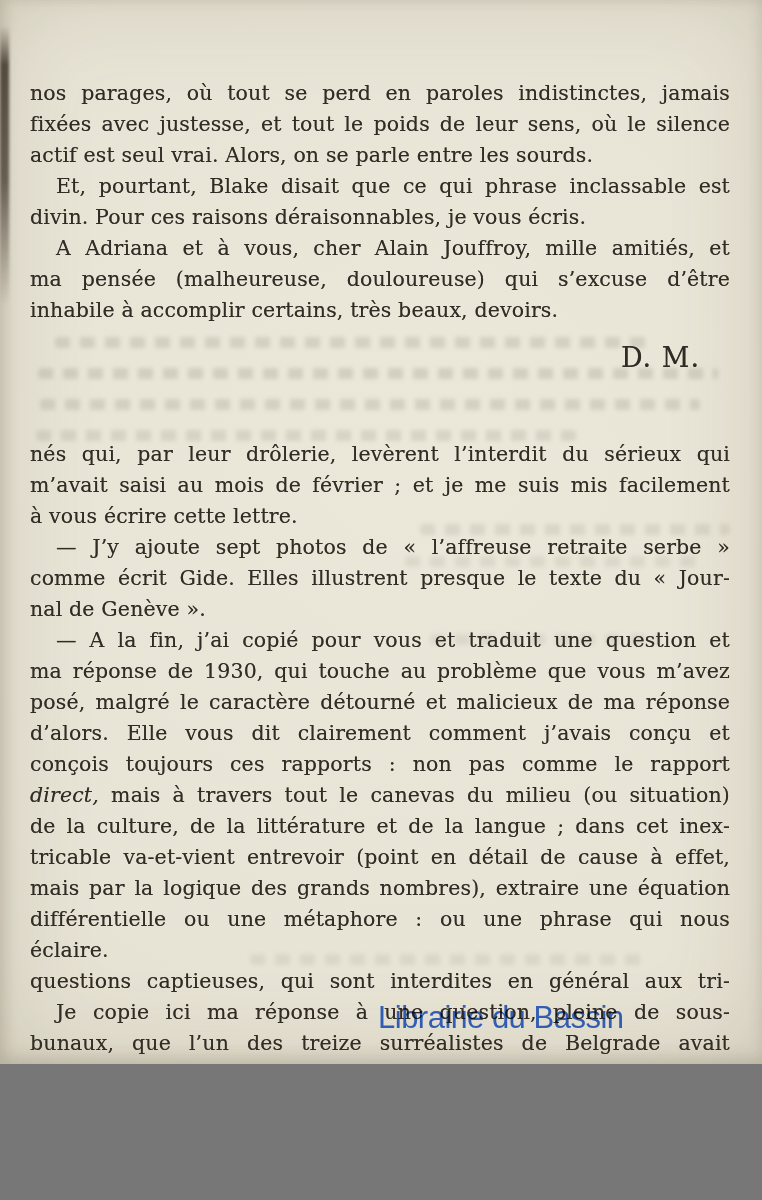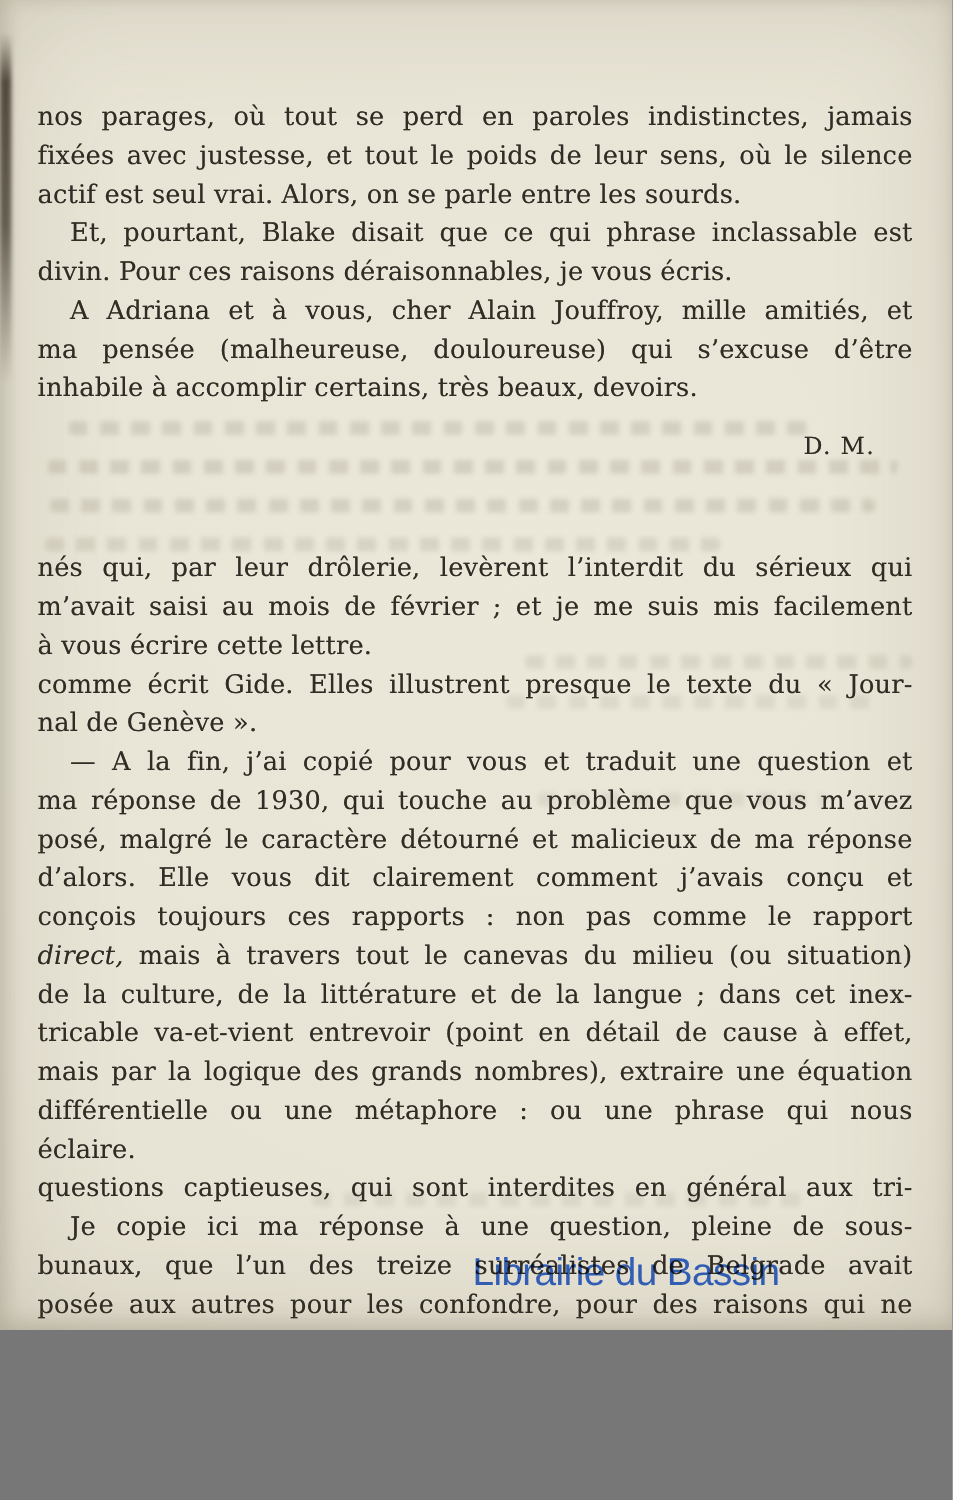--- a/index.html
+++ b/index.html
@@ -36,21 +36,21 @@
   .para{margin:0;}
   .line{
     white-space:nowrap;overflow:hidden;
     text-align:left;
   }
   .line.just{text-align:justify;text-align-last:justify;}
   .line.indent{text-indent:26px;}
   .line em{font-style:italic;}
   .sig{
     text-align:right;padding-right:30px;margin-top:16px;
-    font-size:19px;letter-spacing:1px;
+    font-size:27px;letter-spacing:1px;
   }
   .block-ps{margin-top:66px;}
   
   .ghost{
     position:absolute;height:11px;z-index:1;border-radius:4px;
     background:repeating-linear-gradient(90deg,
       rgba(112,106,88,.55) 0 15px, rgba(112,106,88,0) 15px 25px);
     filter:blur(2.2px);
   }
   .watermark{
@@ -97,20 +97,21 @@
         <div class="line just"><span>ma pensée (malheureuse, douloureuse) qui s’excuse d’être</span></div>
         <div class="line"><span>inhabile à accomplir certains, très beaux, devoirs.</span></div>
       </div>
       <div class="sig block-signature">D. M.</div>
       <div class="para block-ps">
         <div class="line just"><span>nés qui, par leur drôlerie, levèrent l’interdit du sérieux qui</span></div>
         <div class="line just"><span>m’avait saisi au mois de février ; et je me suis mis facilement</span></div>
         <div class="line"><span>à vous écrire cette lettre.</span></div>
       </div>
       <div class="para block-photos">
+        <div class="line just indent"><span>— J’y ajoute sept photos de « l’affreuse retraite serbe »</span></div>
         <div class="line just"><span>comme écrit Gide. Elles illustrent presque le texte du « Jour-</span></div>
         <div class="line"><span>nal de Genève ».</span></div>
       </div>
       <div class="para block-a-la-fin">
         <div class="line just indent"><span>— A la fin, j’ai copié pour vous et traduit une question et</span></div>
         <div class="line just"><span>ma réponse de 1930, qui touche au problème que vous m’avez</span></div>
         <div class="line just"><span>posé, malgré le caractère détourné et malicieux de ma réponse</span></div>
         <div class="line just"><span>d’alors. Elle vous dit clairement comment j’avais conçu et</span></div>
         <div class="line just"><span>conçois toujours ces rapports : non pas comme le rapport</span></div>
         <div class="line just"><em>direct,</em><span> mais à travers tout le canevas du milieu (ou situation)</span></div>

